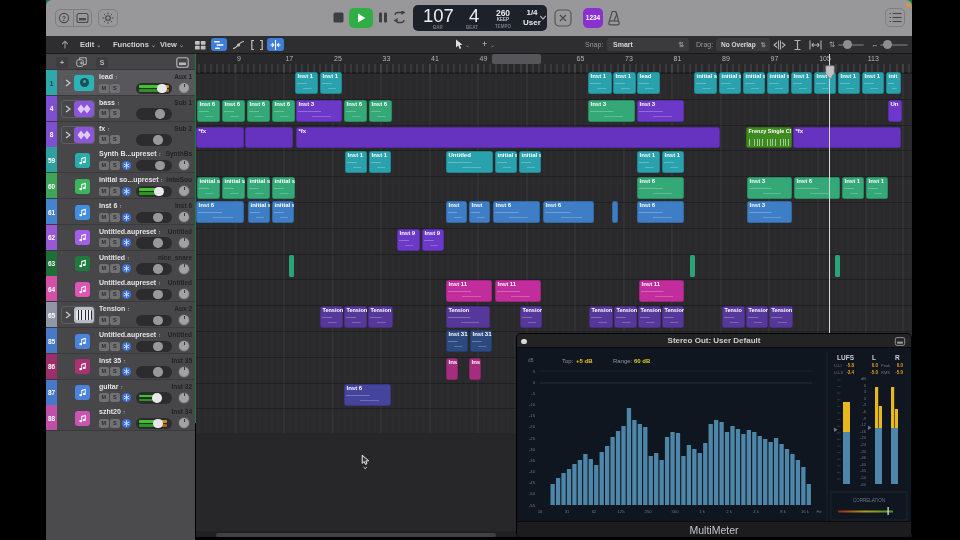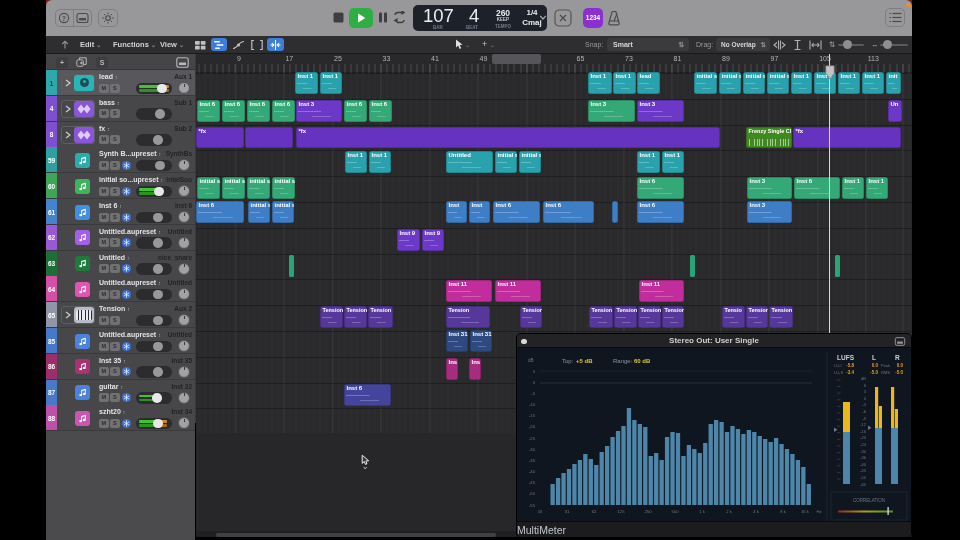--- a/index.html
+++ b/index.html
@@ -1,17 +1,17 @@
 <!DOCTYPE html>
 <html><head><meta charset="utf-8">
 <style>
 *{margin:0;padding:0;box-sizing:border-box}
 html,body{width:960px;height:540px;background:#000;overflow:hidden;font-family:"Liberation Sans",sans-serif;}
 #stage{position:absolute;left:0;top:0;width:960px;height:540px;background:#000;}
-#win{position:absolute;left:46px;top:0;width:866px;height:423px;background:#7f1d1d;}
+#win{position:absolute;left:46px;top:0;width:866px;height:423px;background:#15803d;}
 
 #tb1{position:absolute;left:0;top:0;width:866px;height:36px;background:#98989a;border-radius:6px 6px 0 0;}
 .tbtn{position:absolute;border:1px solid #7e7e80;border-radius:5px;}
 
 #tb2{position:absolute;left:0;top:36px;width:866px;height:18px;background:#2e2e30;border-bottom:1px solid #19191b;color:#c6c6c8;font-size:7.5px;}
 .menu{position:absolute;top:4px;color:#d2d2d4;font-size:7.5px;font-weight:bold;}
 .chev{color:#8f8f91;font-size:6px;}
 
 #panel{position:absolute;left:0;top:54px;width:149px;height:486px;background:#4b4b4d;}
 #phead{position:absolute;left:0;top:0;width:149px;height:16px;background:#454547;border-bottom:1px solid #353537;}
@@ -54,21 +54,21 @@
 
 .navy{background:#2c4a80;}
 .mag{background:#a62c80;}
 .indigo{background:#44449c;}
 .gbar{position:absolute;width:5px;height:22px;border-radius:1.5px;background:#2aa377;}
 #playhead{position:absolute;left:633px;top:0;width:1px;height:378px;background:#d8d8da;z-index:30;}
 #phmark{position:absolute;left:628.5px;top:11px;z-index:31;}
 
 #mm{position:absolute;left:471px;top:334px;width:394px;height:203px;background:#10161f;border-radius:4px;box-shadow:0 0 0 1px #000;z-index:50;overflow:hidden;}
 #mmtitle{position:absolute;left:0;top:0;width:100%;height:14px;background:#232325;border-bottom:1px solid #0a0a0c;color:#d0d0d2;font-size:8px;font-weight:bold;text-align:center;line-height:14px;}
-#mmfoot{position:absolute;left:0;bottom:0;width:100%;height:16px;background:#1c1c1e;color:#c2c6cc;font-size:10.5px;line-height:16px;border-top:1px solid #0a0a0c;}
+#mmfoot{position:absolute;left:0;bottom:0;width:100%;height:16px;background:#1c1c1e;color:#c2c6cc;font-size:10.5px;text-align:center;line-height:16px;border-top:1px solid #0a0a0c;}
 #cursor{position:absolute;left:361px;top:454px;z-index:60;}
 </style></head>
 <body>
 <div id="stage">
 <div id="win">
 <div id="tb1">
 
   <div class="tbtn" style="left:9px;top:9px;width:37px;height:18px;"></div>
   <div style="position:absolute;left:27px;top:10px;width:1px;height:16px;background:#7e7e80;"></div>
   <svg style="position:absolute;left:12px;top:12px" width="12" height="12" viewBox="0 0 12 12">
@@ -115,21 +115,21 @@
 
   <div style="position:absolute;left:367px;top:5px;width:134px;height:26px;border-radius:5px;background:#1d212a;"></div>
   <div style="position:absolute;left:377px;top:4.5px;color:#eceef2;font-size:18.5px;">107</div>
         <div style="position:absolute;left:423px;top:4.5px;color:#eceef2;font-size:18.5px;">4</div>
   <div style="position:absolute;left:387px;top:24.5px;color:#767c86;font-size:4.5px;font-weight:bold;">BAR</div>
   <div style="position:absolute;left:420px;top:24.5px;color:#767c86;font-size:4.5px;font-weight:bold;">BEAT</div>
   <div style="position:absolute;left:442px;top:8px;width:30px;text-align:center;color:#e8eaee;font-size:8.5px;font-weight:bold;">260</div>
   <div style="position:absolute;left:442px;top:17px;width:30px;text-align:center;color:#c6cad2;font-size:4.5px;font-weight:bold;">KEEP</div>
   <div style="position:absolute;left:442px;top:24px;width:30px;text-align:center;color:#767c86;font-size:4.5px;font-weight:bold;">TEMPO</div>
   <div style="position:absolute;left:475px;top:8px;width:22px;text-align:center;color:#e8eaee;font-size:8px;font-weight:bold;">1/4</div>
-  <div style="position:absolute;left:473px;top:18px;width:26px;text-align:center;color:#e8eaee;font-size:8px;font-weight:bold;">Cmaj</div>
+  <div style="position:absolute;left:473px;top:18px;width:26px;text-align:center;color:#e8eaee;font-size:8px;font-weight:bold;">User</div>
   <svg style="position:absolute;left:493px;top:14px" width="8" height="7" viewBox="0 0 8 7">
           <path d="M1.2 1.8 L4 5 L6.8 1.8" fill="none" stroke="#aab" stroke-width="1.2"></path>
         </svg>
 
   <svg style="position:absolute;left:508px;top:9px" width="18" height="18" viewBox="0 0 18 18">
           <rect x="1" y="1" width="16" height="16" rx="4" fill="none" stroke="#555557" stroke-width="1.2"></rect>
           <path d="M6 6 L12 12 M12 6 L6 12" stroke="#4a4a4c" stroke-width="1.2"></path>
         </svg>
 
   <div style="position:absolute;left:537px;top:8px;width:20px;height:20px;border-radius:5px;background:#8b30d0;color:#fff;font-size:6.5px;font-weight:bold;text-align:center;line-height:20px;">1234</div>
@@ -850,21 +850,21 @@
 <defs>
             <linearGradient id="corr" x1="0" y1="0" x2="1" y2="0">
               <stop offset="0" stop-color="#b02820"></stop>
               <stop offset="0.5" stop-color="#c8b820"></stop>
               <stop offset="1" stop-color="#58a828"></stop>
             </linearGradient>
           </defs>
 <rect x="321" y="176.5" width="55" height="2" fill="url(#corr)" opacity="0.85"></rect>
 <rect x="370.5" y="173" width="1.2" height="8" fill="#e8e8ea"></rect>
 </svg>
-<div id="mmtitle">Stereo Out: User Single</div>
+<div id="mmtitle">Stereo Out: User Default</div>
 <div style="position:absolute;left:4px;top:4.5px;width:5.5px;height:5.5px;border-radius:50%;background:#d8d8da;z-index:2;"></div>
 <svg style="position:absolute;right:5px;top:3px;z-index:2" width="12" height="9" viewBox="0 0 13 11">
           <rect x="0.8" y="0.8" width="11.4" height="9.4" rx="2" fill="none" stroke="#909498" stroke-width="1.2"></rect>
           <rect x="3" y="5.5" width="7" height="2.8" fill="#909498"></rect>
         </svg>
 <div id="mmfoot">MultiMeter</div>
 </div>
 </div>
 <svg id="cursor" width="9" height="16" viewBox="0 0 9 16">
       <path d="M1.2 1.2 L1.2 9.4 L3.3 7.5 L4.4 10.4 L6 9.8 L4.9 7 L7.7 6.8 Z" fill="#38383a" stroke="#ececee" stroke-width="1"></path>

